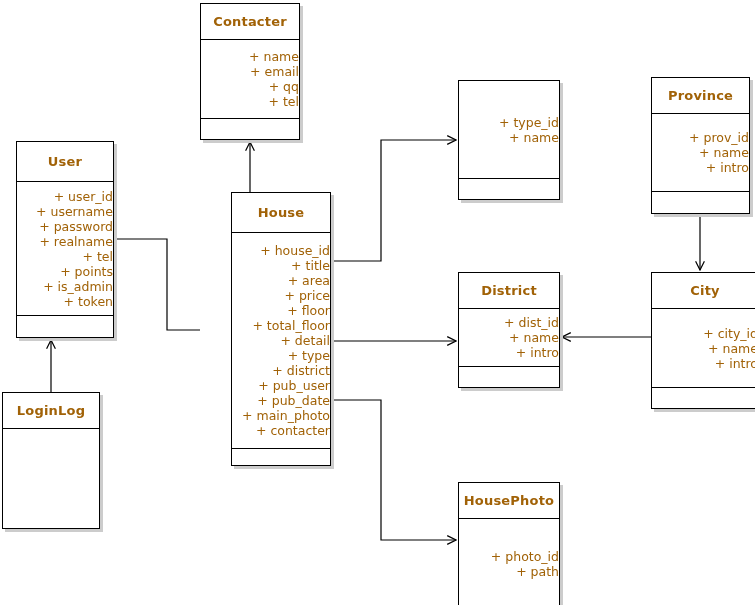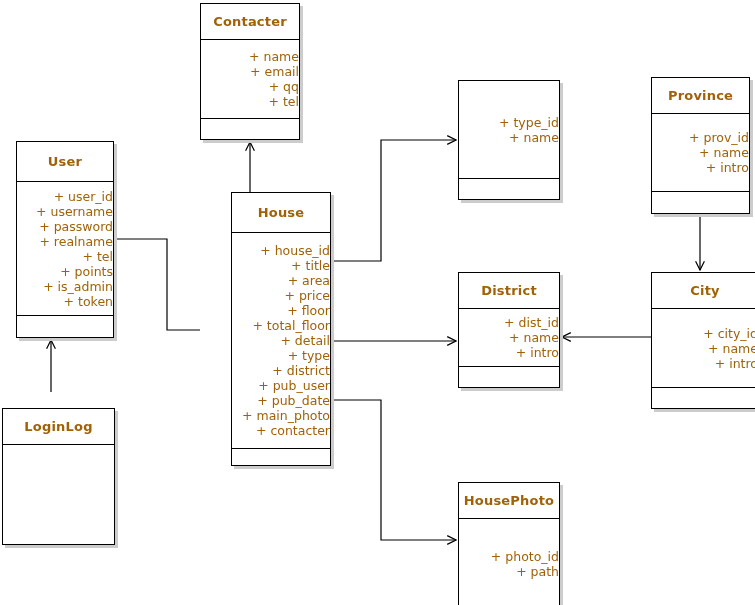--- a/index.html
+++ b/index.html
@@ -58,21 +58,21 @@
   }
   .entity-methods {
     height: var(--mh, 20px);
     box-sizing: border-box;
   }
   .attr-row { height: 15px; }
 
   
   #e-contacter  { left: 200px; top: 3px;   width: 100px; height: 137px; --th: 36px; --mh: 20px; }
   #e-user       { left: 2px;   top: 141px; width: 98px;  height: 197px; margin-left: 14px; --th: 40px; --mh: 21px; }
-  #e-loginlog   { left: 2px;   top: 392px; width: 113px;  height: 137px; margin-top: 16px; --th: 36px; --mh: 20px; }
+  #e-loginlog   { left: 2px;   top: 392px; width: 98px;  height: 137px; --th: 36px; --mh: 20px; }
   #e-house      { left: 200px; top: 192px; width: 100px; height: 274px; margin-left: 31px; --th: 40px; --mh: 16px; }
   #e-housetype  { left: 458px; top: 80px;  width: 102px; height: 120px; --th: 38px; --mh: 20px; }
   #e-province   { left: 651px; top: 77px;  width: 99px;  height: 137px; --th: 36px; --mh: 21px; }
   #e-district   { left: 458px; top: 272px; width: 102px; height: 116px; --th: 36px; --mh: 20px; }
   #e-city       { left: 651px; top: 272px; width: 108px;  height: 137px; --th: 36px; --mh: 20px; }
   #e-housephoto { left: 458px; top: 482px; width: 102px; height: 148px; --th: 36px; --mh: 20px; }
 
   .connector {
     fill: none;
     stroke: #000000;

